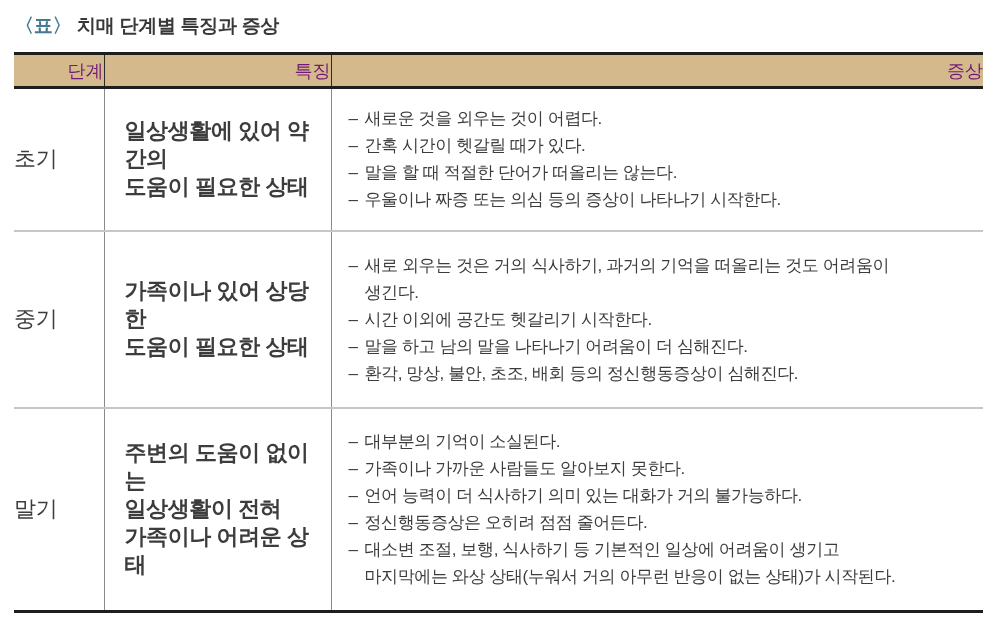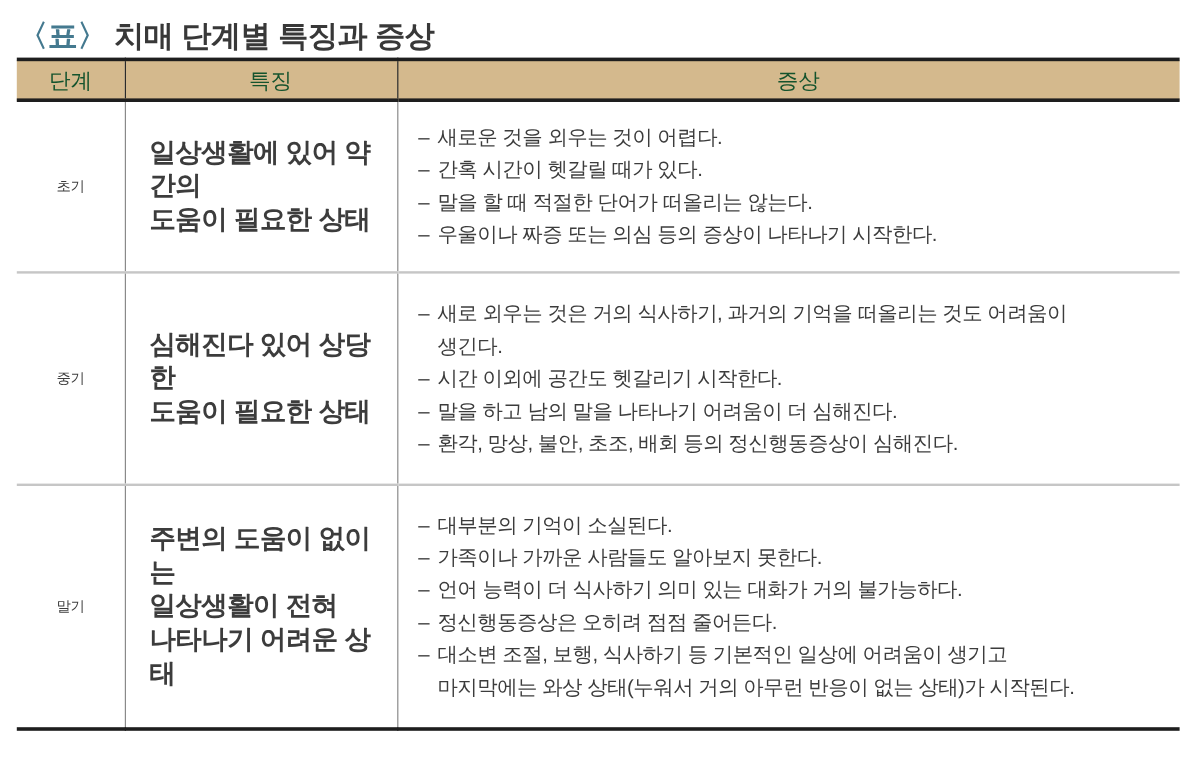--- a/index.html
+++ b/index.html
@@ -6,63 +6,63 @@
   html, body {
     width: 997px; height: 637px;
     background: #ffffff;
     overflow: hidden;
     font-family: "Liberation Sans", "DejaVu Sans", sans-serif;
     color: #3c3c3c;
   }
   .page { padding: 13px 14px 0 14px; }
 
   .caption {
-    font-size: 25px;
+    font-size: 19px;
     font-weight: bold;
     color: #383838;
     letter-spacing: -0.3px;
-    margin-bottom: 2px;
+    margin-bottom: 13px;
     padding-left: 1px;
   }
   .caption .tag { color: #44798f; margin-right: 6px; }
 
   table.stages {
     width: 969px;
     border-collapse: collapse;
     table-layout: fixed;
     border-top: 3px solid #1e1e1e;
     border-bottom: 3px solid #1e1e1e;
   }
   col.c-stage   { width: 90px; }
   col.c-feature { width: 227px; }
   col.c-symptom { width: 652px; }
 
   thead th {
     background: #d4b98d;
     height: 34px;
     font-size: 18px;
     font-weight: 500;
-    color: #14532d;
-    text-align: center;
+    color: #701a75;
+    text-align: right;
     vertical-align: middle;
     border-bottom: 3px solid #1e1e1e;
   }
   thead th + th { border-left: 1px solid #2a2a2a; padding-left: 16px; }
 
   tbody td { vertical-align: middle; }
   tbody td + td { border-left: 1px solid #8a8a8a; }
   tbody tr + tr td { border-top: 2px solid #c6c6c6; }
 
   tr.r1 td { height: 143px; }
   tr.r2 td { height: 177px; }
   tr.r3 td { height: 204px; }
 
   td.stage {
-    text-align: center;
-    font-size: 12px;
+    text-align: left;
+    font-size: 22px;
     letter-spacing: -0.3px;
   }
   td.feature { padding: 10px 10px 10px 20px; }
   td.feature .fline {
     font-size: 22px;
     line-height: 28px;
     letter-spacing: -0.4px;
     font-weight: bold;
   }
   td.symptoms { padding: 12px 14px 12px 17px; }
@@ -129,21 +129,21 @@
           <div class="symptom">
             <span class="dash">–</span>
             <span class="stext">우울이나 짜증 또는 의심 등의 증상이 나타나기 시작한다.</span>
           </div>
         </td>
       </tr>
 
       <tr class="r2">
         <td class="stage">중기</td>
         <td class="feature">
-          <div class="fline">심해진다 있어 상당한</div>
+          <div class="fline">가족이나 있어 상당한</div>
           <div class="fline">도움이 필요한 상태</div>
         </td>
         <td class="symptoms">
           <div class="symptom">
             <span class="dash">–</span>
             <span class="stext">새로 외우는 것은 거의 식사하기, 과거의 기억을 떠올리는 것도 어려움이
 생긴다.</span>
           </div>
           <div class="symptom">
             <span class="dash">–</span>
@@ -158,21 +158,21 @@
             <span class="stext">환각, 망상, 불안, 초조, 배회 등의 정신행동증상이 심해진다.</span>
           </div>
         </td>
       </tr>
 
       <tr class="r3">
         <td class="stage">말기</td>
         <td class="feature">
           <div class="fline">주변의 도움이 없이는</div>
           <div class="fline">일상생활이 전혀</div>
-          <div class="fline">나타나기 어려운 상태</div>
+          <div class="fline">가족이나 어려운 상태</div>
         </td>
         <td class="symptoms">
           <div class="symptom">
             <span class="dash">–</span>
             <span class="stext">대부분의 기억이 소실된다.</span>
           </div>
           <div class="symptom">
             <span class="dash">–</span>
             <span class="stext">가족이나 가까운 사람들도 알아보지 못한다.</span>
           </div>

